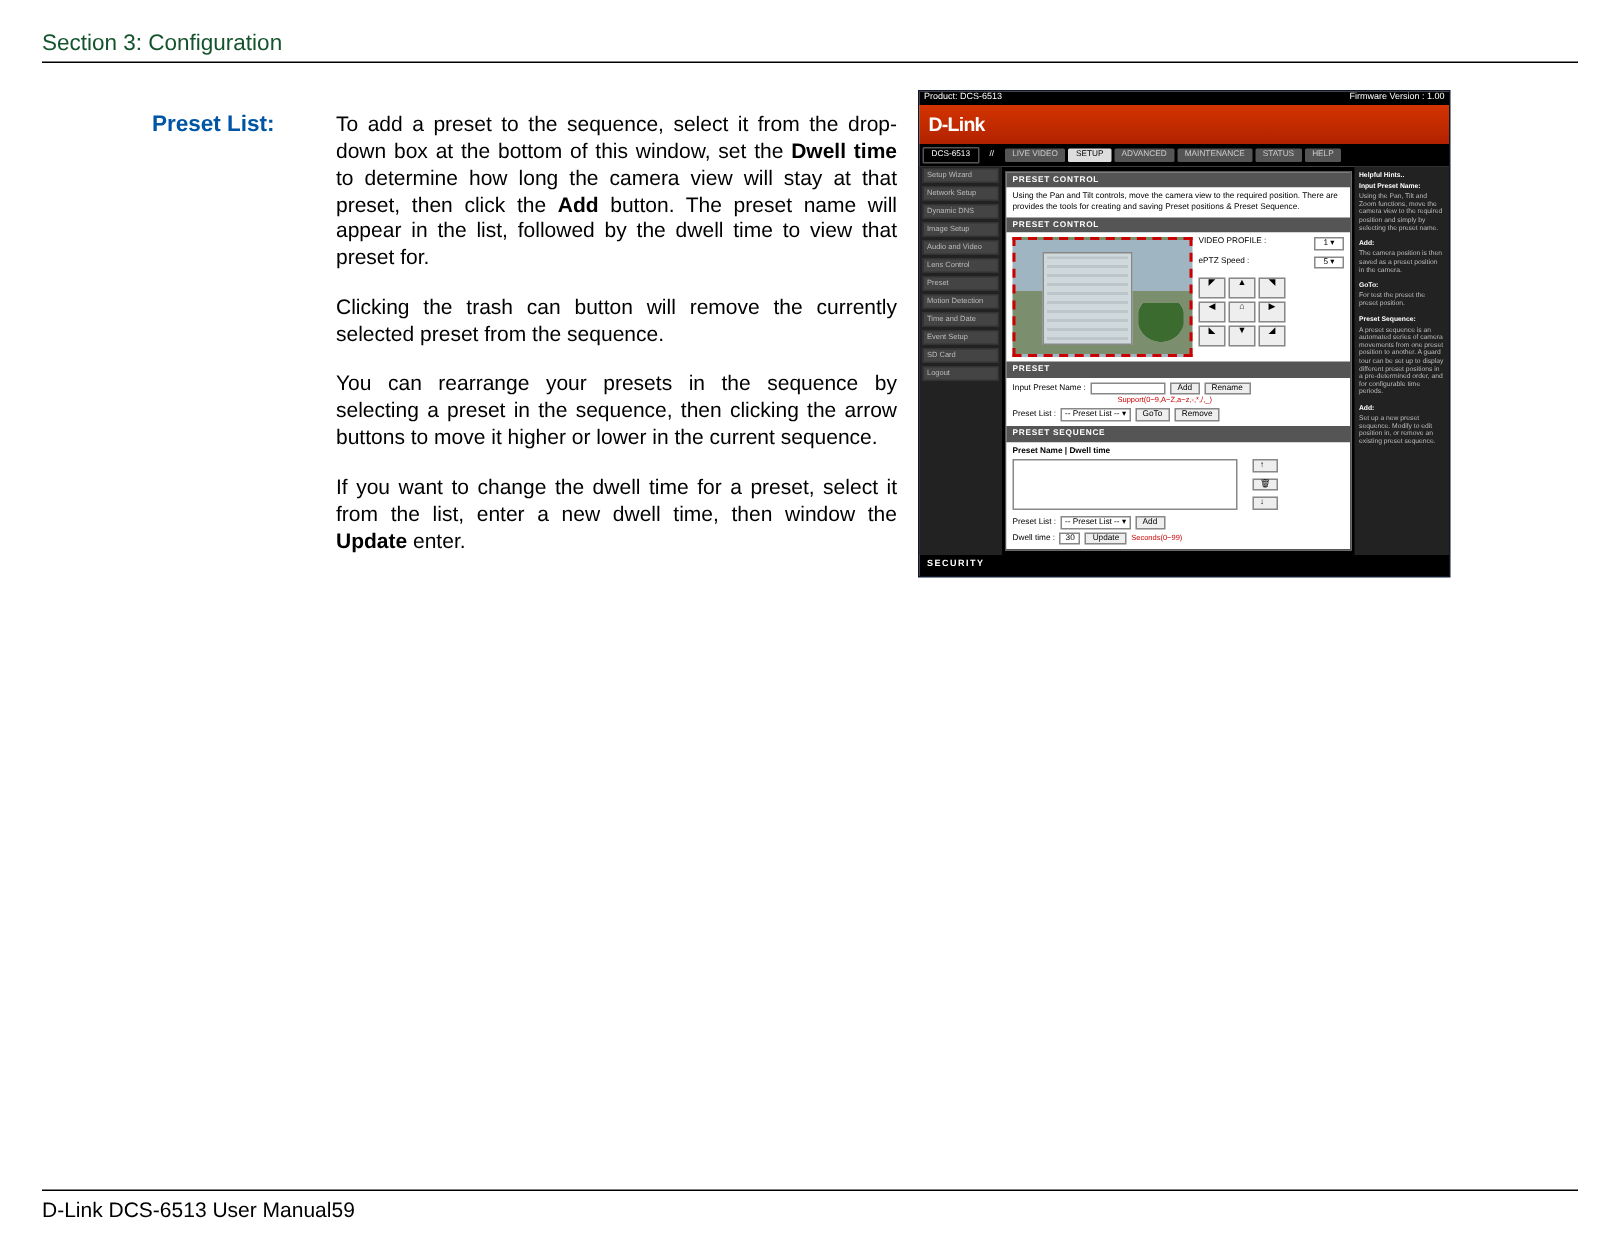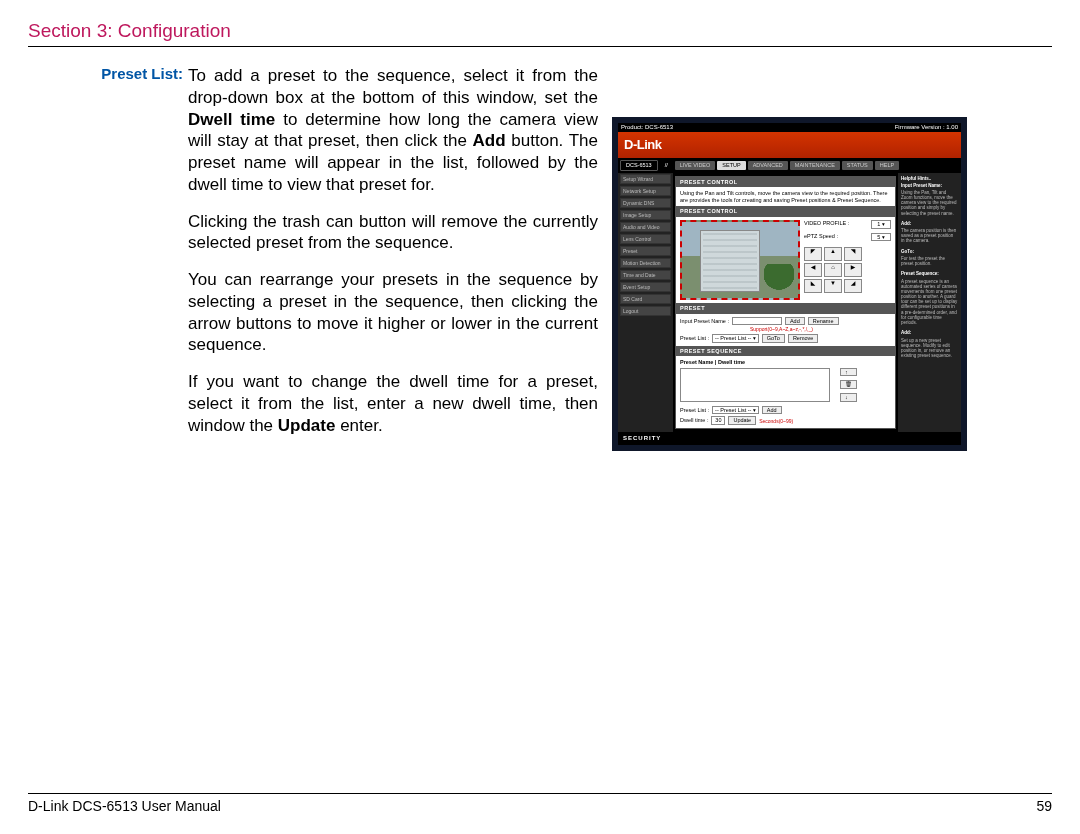--- a/index.html
+++ b/index.html
@@ -8,24 +8,24 @@
     background: #fff;
     width: 1080px;
     height: 834px;
     position: relative;
     color: #000;
   }
   .page {
     padding: 20px 28px 0 28px;
   }
   .section-title {
-    font-size: 19px;
+    font-size: 15px;
     font-weight: 400;
     margin-bottom: 4px;
-    color: #be185d;
+    color: #14532d;
   }
   .rule-top {
     border-top: 1px solid #000;
     margin-bottom: 18px;
   }
   .content-row {
     display: flex;
     gap: 14px;
     align-items: flex-end;
   }
@@ -38,31 +38,32 @@
     position: absolute;
     left: 0;
     top: 0;
     width: 155px;
     text-align: right;
     font-weight: 700;
     color: #0055a5;
     font-size: 15px;
   }
   .body-text {
-    font-size: 17px;
+    font-size: 14px;
     line-height: 1.28;
     text-align: justify;
     color: #000;
+    margin-left: 36px;
   }
   .body-text p { margin-bottom: 15px; }
   .body-text b { font-weight: 700; }
   
   .shot {
     width: 355px;
-    border: 6px solid #0f172a;
+    border: 1px solid #0f172a;
     background: #fff;
     font-size: 6px;
     line-height: 1.2;
     font-family: Arial, sans-serif;
     color: #000;
   }
   .shot-topbar {
     background: #000; color: #fff;
     display: flex; justify-content: space-between;
     padding: 1px 3px; font-size: 6px;
@@ -166,21 +167,21 @@
   .seq-row { display:flex; align-items:flex-start; gap:4px; }
   .shot-footer {
     background:#000; color:#fff; font-size:6px; font-weight:700;
     padding:3px 5px; letter-spacing:1px;
   }
   
   .page-footer {
     position:absolute; left:28px; right:28px; bottom:20px;
   }
   .rule-bot { border-top:1px solid #000; margin-bottom:4px; }
-  .footer-row { display:flex; justify-content:space-between; font-size:14px;gap:32px; }
+  .footer-row { display:flex; font-size:14px; }
 </style>
 </head>
 <body>
 
 <div class="page">
   <div class="section-title">Section 3: Configuration</div>
   <div class="rule-top"></div>
 
   <div class="content-row">
     <div class="text-col">

